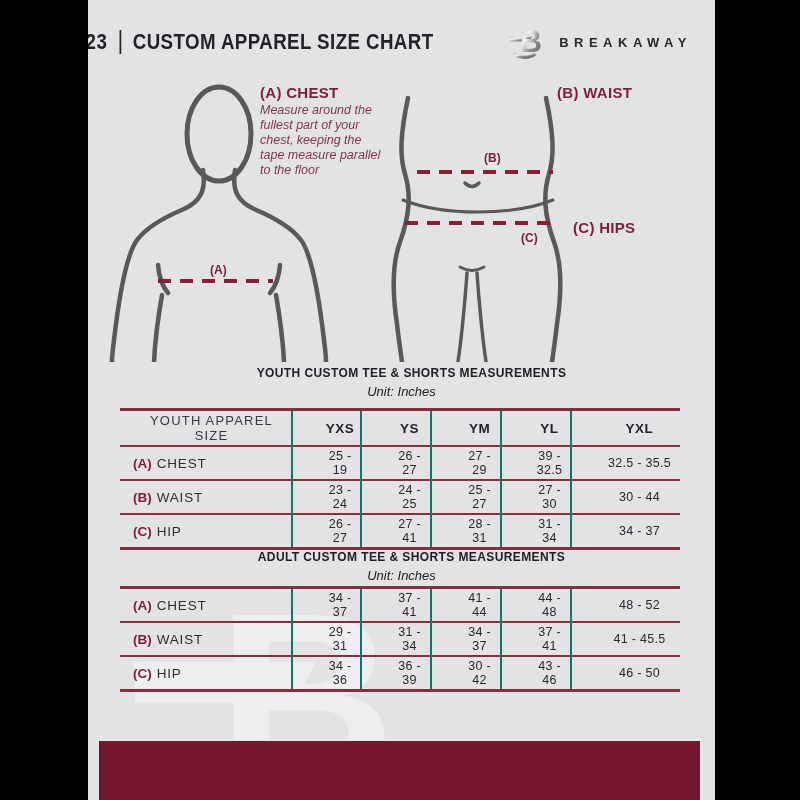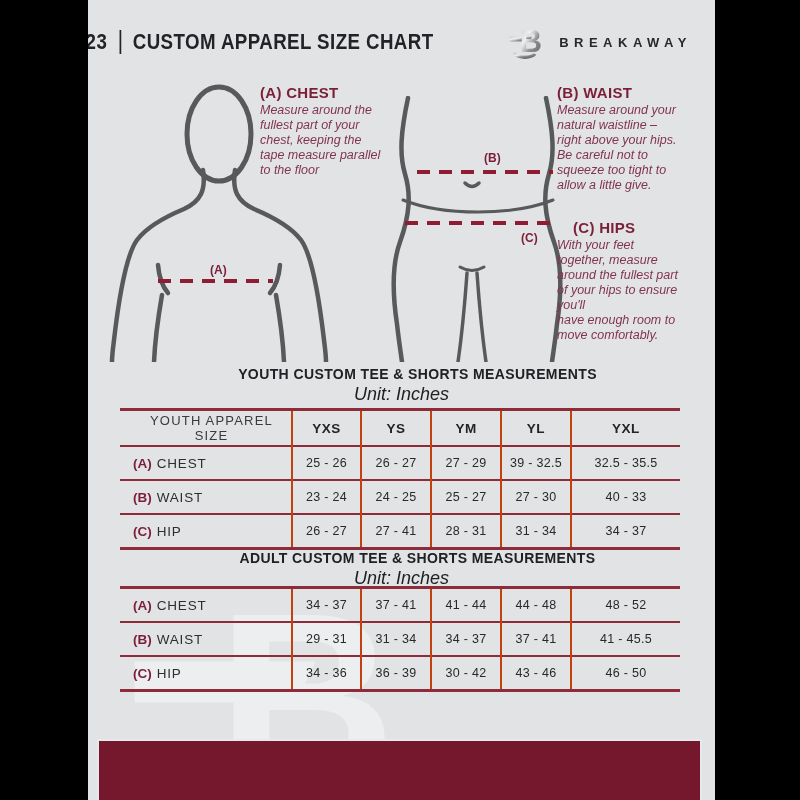--- a/index.html
+++ b/index.html
@@ -15,30 +15,30 @@
   .header-right{display:flex;align-items:center;gap:10px;}
   .brand{font-size:13px;font-weight:bold;letter-spacing:5.5px;color:#28292B;white-space:nowrap;}
 
   
   .fig{position:absolute;}
   .guide-heading{position:absolute;font-size:15px;font-weight:bold;color:#7B1F38;letter-spacing:0.3px;}
   .guide-desc{position:absolute;font-size:12.5px;line-height:15px;font-style:italic;color:#813450;
               white-space:pre-line;width:165px;}
 
   
-  .section-title{position:absolute;left:16px;width:100%;text-align:center;font-size:14px;font-weight:bold;
+  .section-title{position:absolute;left:10px;width:100%;text-align:center;font-size:12px;font-weight:bold;
                  color:#202124;letter-spacing:0.4px;}
-  .unit-line{position:absolute;left:0;width:100%;text-align:center;font-size:18px;font-style:italic;color:#202124;}
+  .unit-line{position:absolute;left:0;width:100%;text-align:center;font-size:13px;font-style:italic;color:#202124;}
 
   
   table.size-table{position:absolute;left:32px;width:560px;border-collapse:collapse;table-layout:fixed;
                    border-top:3px solid #8D2B3B;border-bottom:3px solid #8D2B3B;background:transparent;}
   table.size-table td{height:30px;border-top:2px solid #8D2B3B;}
   table.size-table tr.hdr-row td{height:32px;border-top:none;}
-  table.size-table td + td{border-left:2px solid #c2410c;}
+  table.size-table td + td{border-left:2px solid #0f766e;padding-left:28px;}
   td.lbl-hdr{font-size:13px;letter-spacing:1.2px;color:#3A3B3E;text-align:center;padding-left:13px;}
   td.size-hdr{font-size:13.5px;font-weight:bold;color:#232427;text-align:center;letter-spacing:0.5px;}
   td.lbl-cell{font-size:13.5px;color:#2D2E30;text-align:left;padding-left:13px;letter-spacing:0.8px;}
   td.lbl-cell .prefix{color:#7B1F38;font-weight:bold;margin-right:5px;letter-spacing:0;}
   td.val{font-size:12.5px;color:#28292C;text-align:center;letter-spacing:0.3px;}
 
   
   .watermark{position:absolute;left:30px;top:546px;}
   .footer-bar{position:absolute;left:9px;top:739px;width:605px;height:70px;background:#75182E;
               border:2px solid #E7E8EA;box-sizing:border-box;}
@@ -114,35 +114,22 @@
   </svg>
 
   <div class="guide-heading" style="left:172px;top:84px;">(A) CHEST</div>
   <div class="guide-desc" style="left:172px;top:103px;">Measure around the
 fullest part of your
 chest, keeping the
 tape measure parallel
 to the floor</div>
 
   <div class="guide-heading" style="left:469px;top:84px;">(B) WAIST</div>
-  <div class="guide-desc" style="left:469px;top:103px;">Measure around your
-natural waistline –
-right above your hips.
-Be careful not to
-squeeze too tight to
-allow a little give.</div>
 
   <div class="guide-heading" style="left:485px;top:219px;">(C) HIPS</div>
-  <div class="guide-desc" style="left:469px;top:238px;">With your feet
-together, measure
-around the fullest part
-of your hips to ensure
-you'll
-have enough room to
-move comfortably.</div>
 
   <div class="section-title" style="top:366px;">YOUTH CUSTOM TEE &amp; SHORTS MEASUREMENTS</div>
   <div class="unit-line" style="top:384px;">Unit: Inches</div>
 
   <table class="size-table" style="top:408px;">
     <colgroup>
       <col style="width:172px">
         <col style="width:69px">
         <col style="width:70px">
       <col style="width:70px">
@@ -153,33 +140,33 @@
         <tr class="hdr-row">
       <td class="lbl-hdr">YOUTH APPAREL SIZE</td>
       <td class="size-hdr">YXS</td>
       <td class="size-hdr">YS</td>
       <td class="size-hdr">YM</td>
       <td class="size-hdr">YL</td>
       <td class="size-hdr">YXL</td>
     </tr>
     <tr>
       <td class="lbl-cell"><span class="prefix">(A)</span><span>CHEST</span></td>
-      <td class="val">25 - 26</td>
+      <td class="val">25 - 19</td>
       <td class="val">26 - 27</td>
       <td class="val">27 - 29</td>
       <td class="val">39 - 32.5</td>
       <td class="val">32.5 - 35.5</td>
     </tr>
     <tr>
       <td class="lbl-cell"><span class="prefix">(B)</span><span>WAIST</span></td>
       <td class="val">23 - 24</td>
       <td class="val">24 - 25</td>
       <td class="val">25 - 27</td>
       <td class="val">27 - 30</td>
-      <td class="val">40 - 33</td>
+      <td class="val">30 - 44</td>
     </tr>
     <tr>
       <td class="lbl-cell"><span class="prefix">(C)</span><span>HIP</span></td>
       <td class="val">26 - 27</td>
       <td class="val">27 - 41</td>
       <td class="val">28 - 31</td>
       <td class="val">31 - 34</td>
       <td class="val">34 - 37</td>
     </tr>
   </tbody>

